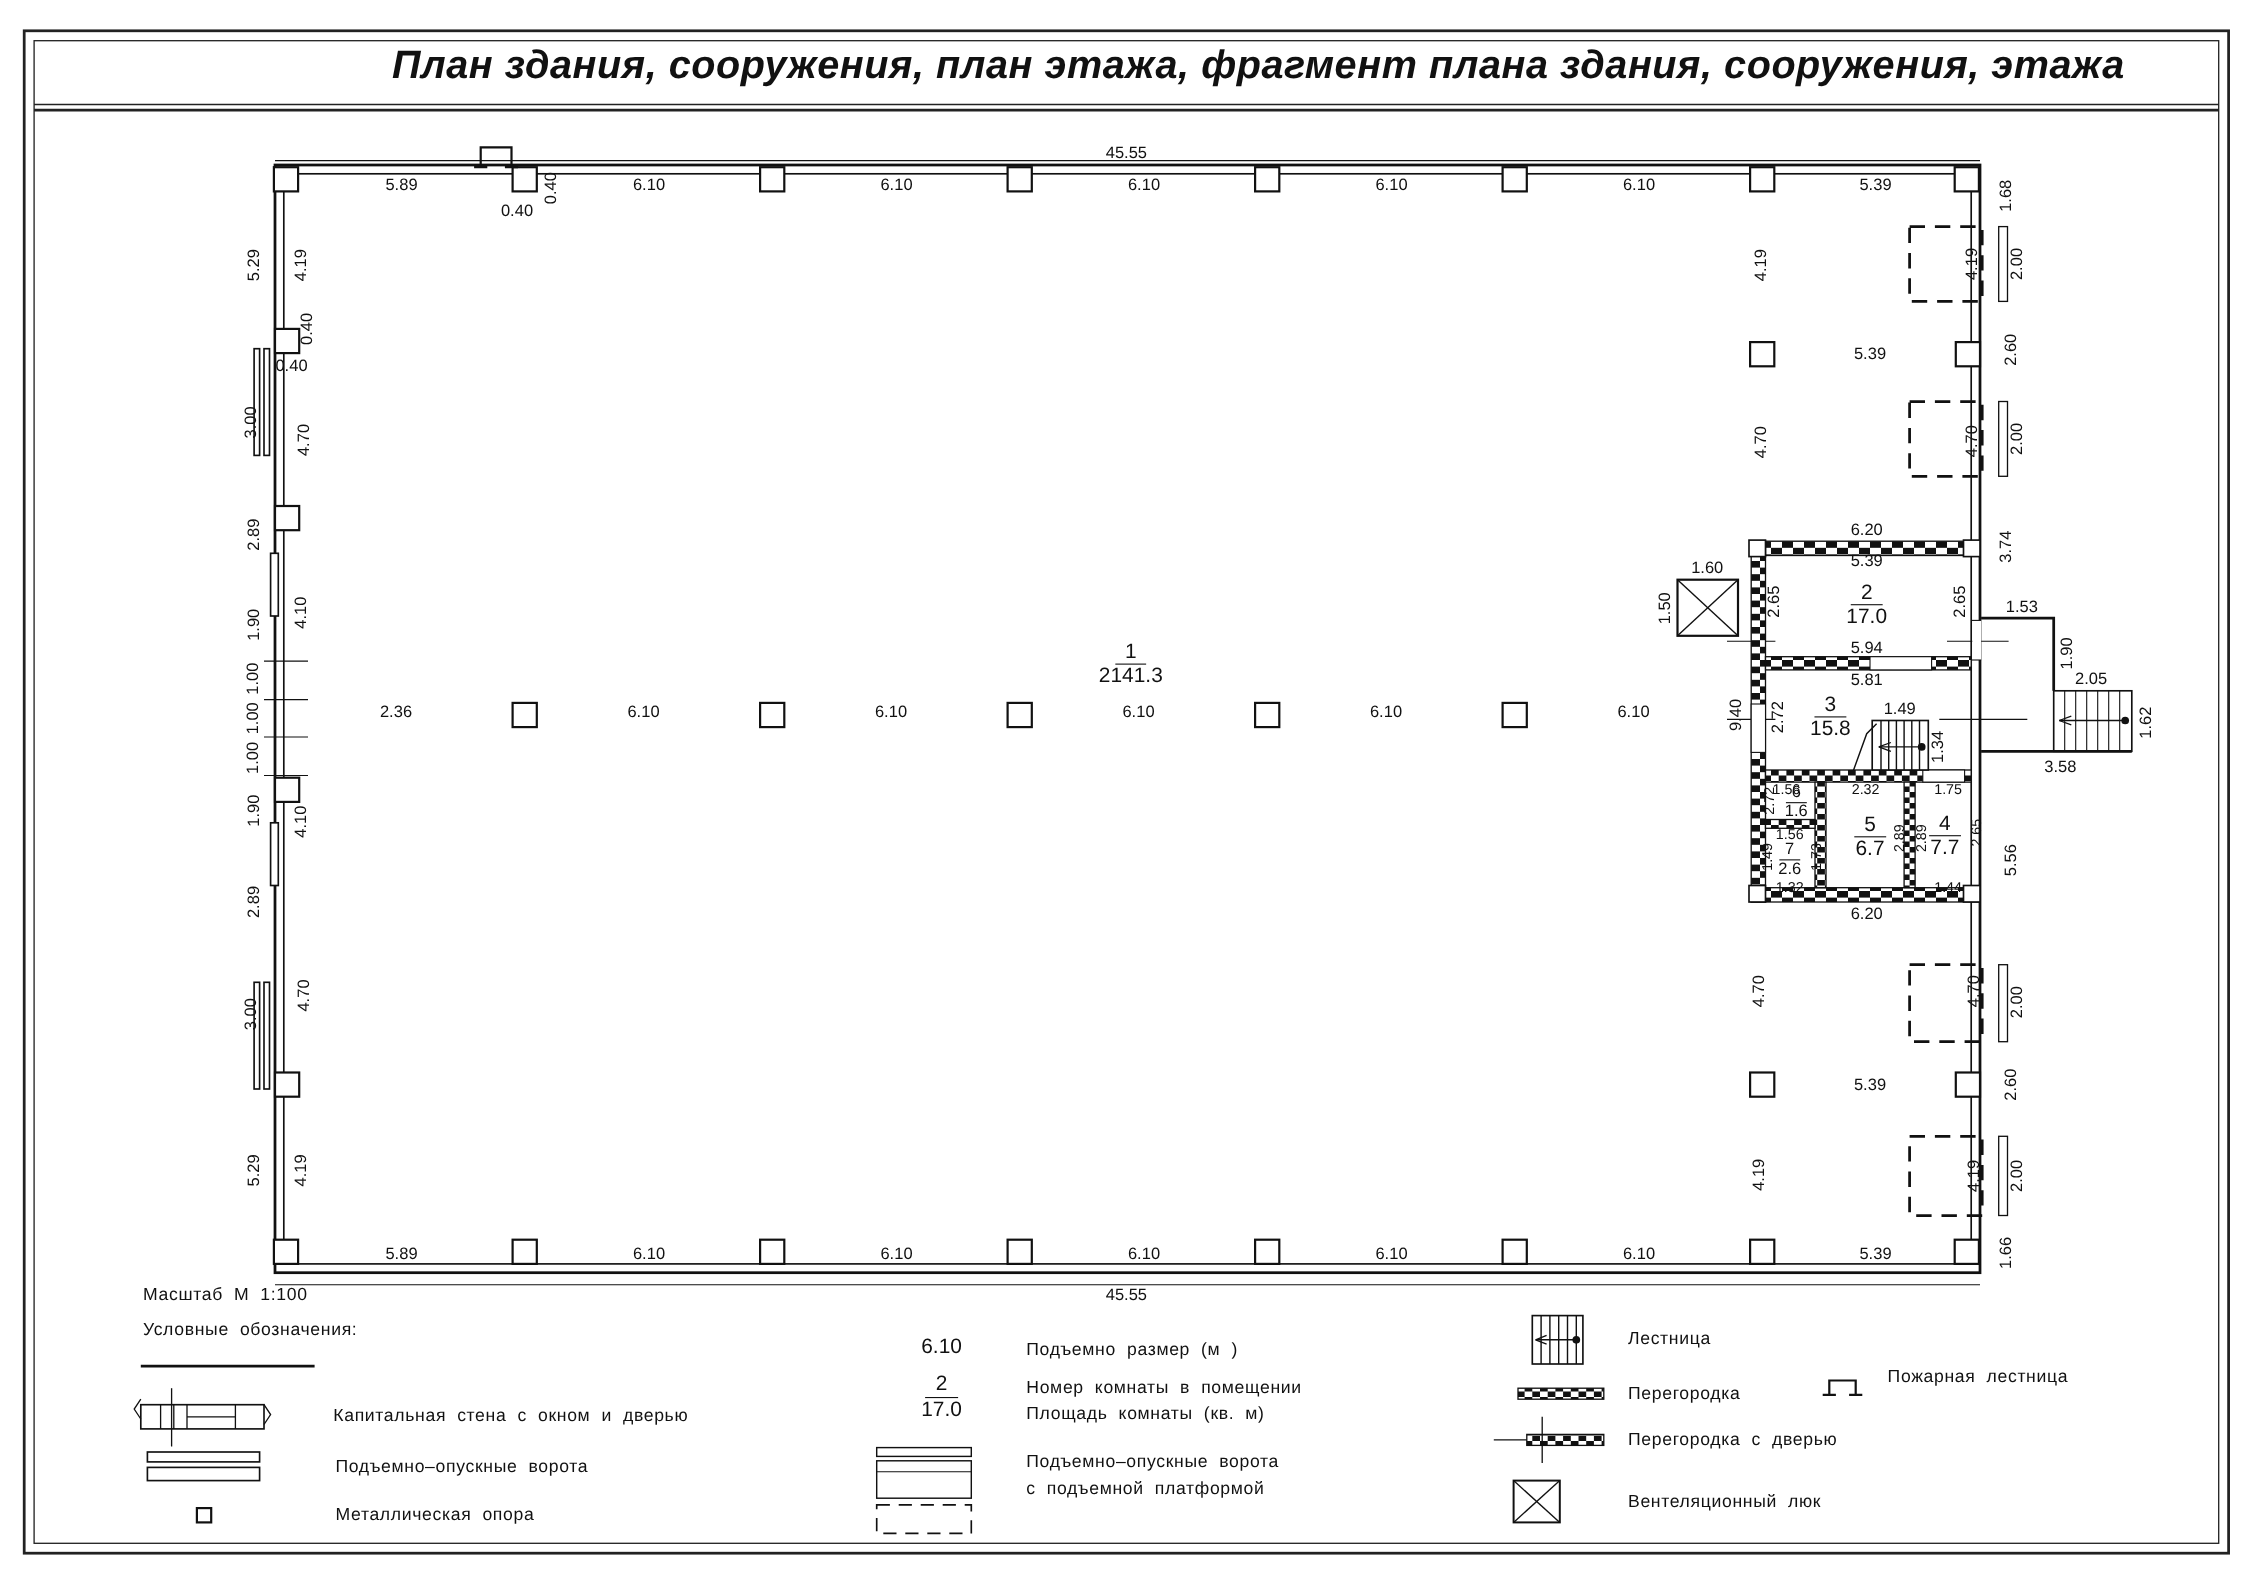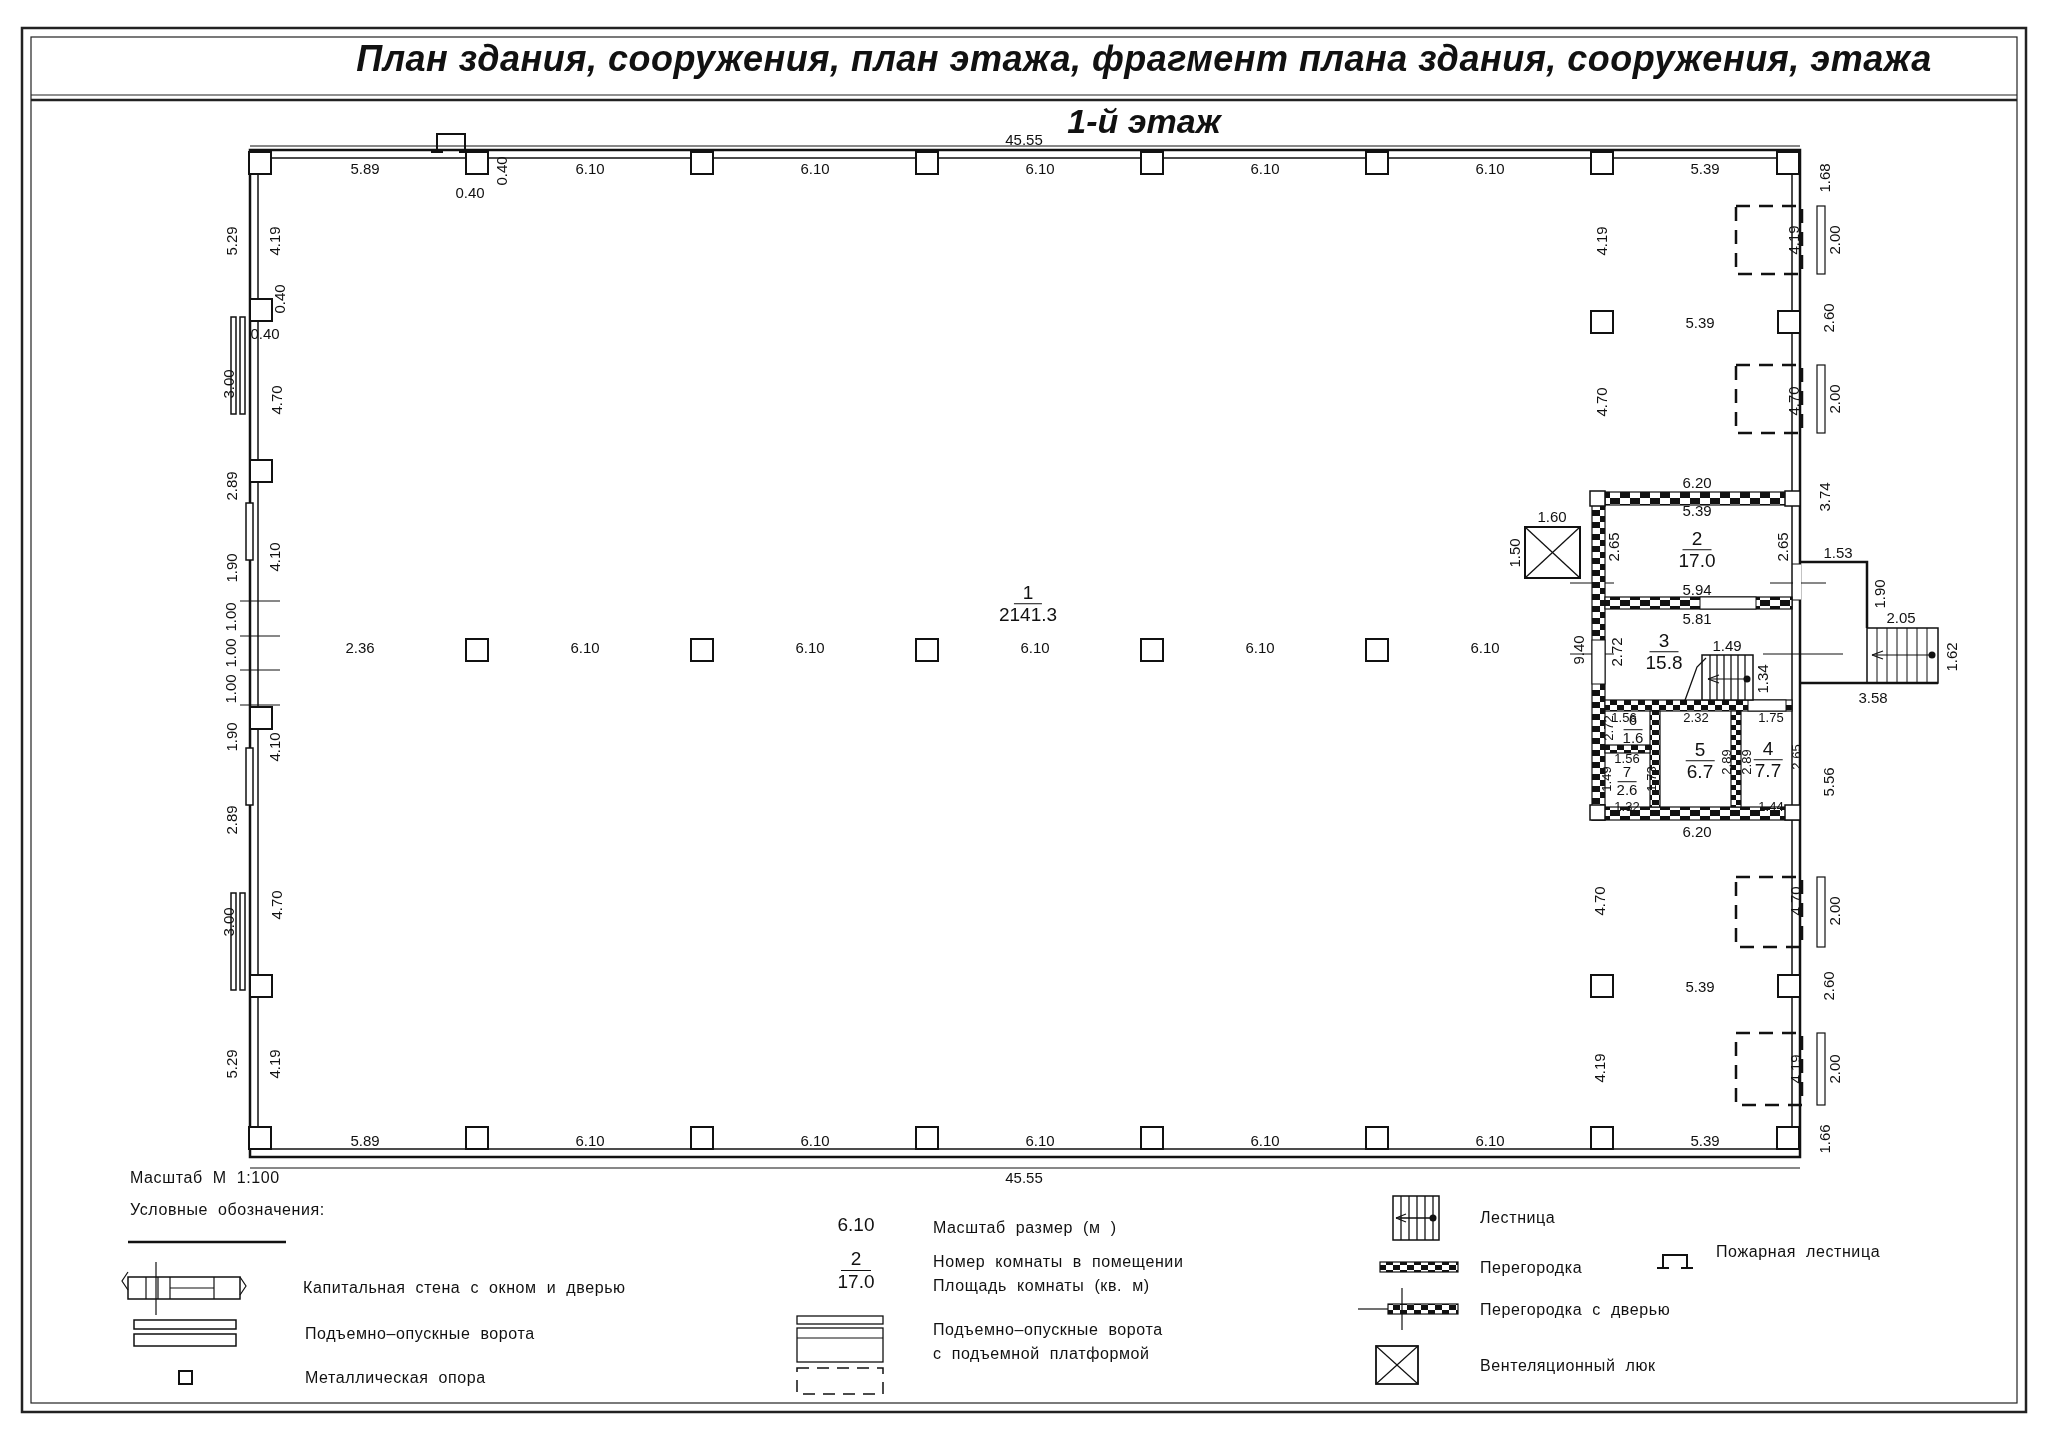--- a/index.html
+++ b/index.html
@@ -229,21 +229,20 @@
       <rect x="1376" y="1346" width="42" height="38"></rect>
       <line x1="1376" y1="1346" x2="1418" y2="1384" stroke-width="1.2"></line>
       <line x1="1418" y1="1346" x2="1376" y2="1384" stroke-width="1.2"></line>
     </g>
     <g fill="none" stroke="#111" stroke-width="2">
       <path d="M1657,1268 h12 M1663,1268 v-13 h24 v13 M1681,1268 h12"></path>
     </g>
   </svg>
 
   <div class="abs title">План здания, сооружения, план этажа, фрагмент плана здания, сооружения, этажа</div>
-  <div class="abs subtitle">1-й этаж</div>
 
   <div id="labels" class="abs" style="left:0;top:0;width:2048px;height:1448px;">
       <span class="dim" style="left: 1024px; top: 139px;">45.55</span>
       <span class="dim" style="left: 365px; top: 168px;">5.89</span>
       <span class="dim" style="left: 590px; top: 168px;">6.10</span>
       <span class="dim" style="left: 815px; top: 168px;">6.10</span>
       <span class="dim" style="left: 1040px; top: 168px;">6.10</span>
       <span class="dim" style="left: 1265px; top: 168px;">6.10</span>
       <span class="dim" style="left: 1490px; top: 168px;">6.10</span>
       <span class="dim" style="left: 1705px; top: 168px;">5.39</span>
@@ -342,21 +341,21 @@
     </div>
 
   <div class="lg" style="left:130px;top:1166px">Масштаб  М 1:100</div>
   <div class="lg" style="left:130px;top:1198px">Условные обозначения:</div>
 
   <div class="lg" style="left:303px;top:1276px">Капитальная стена с окном и дверью</div>
   <div class="lg" style="left:305px;top:1322px">Подъемно–опускные ворота</div>
   <div class="lg" style="left:305px;top:1366px">Металлическая опора</div>
 
   <div class="lgc" style="left:824px;top:1214px;width:64px">6.10</div>
-  <div class="lg" style="left:933px;top:1216px">Масштаб размер (м )</div>
+  <div class="lg" style="left:933px;top:1216px">Подъемно размер (м )</div>
   <div class="frac" style="left:824px;top:1248px;width:64px">
     <span class="fn">2</span>
     <span class="fd">17.0</span>
   </div>
   <div class="lg" style="left:933px;top:1250px">Номер комнаты в помещении
 Площадь комнаты (кв. м)</div>
   <div class="lg" style="left:933px;top:1318px">Подъемно–опускные ворота
 с подъемной платформой</div>
 
   <div class="lg" style="left:1480px;top:1206px">Лестница</div>

